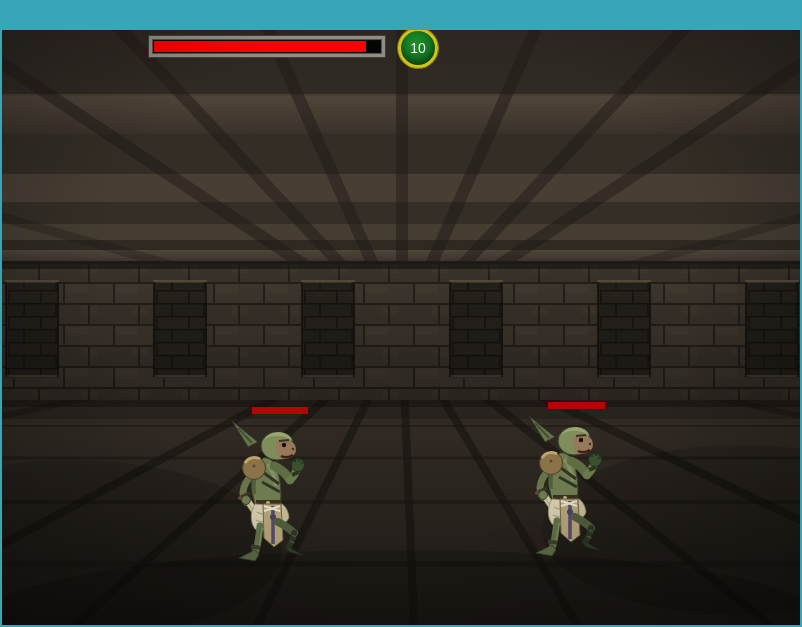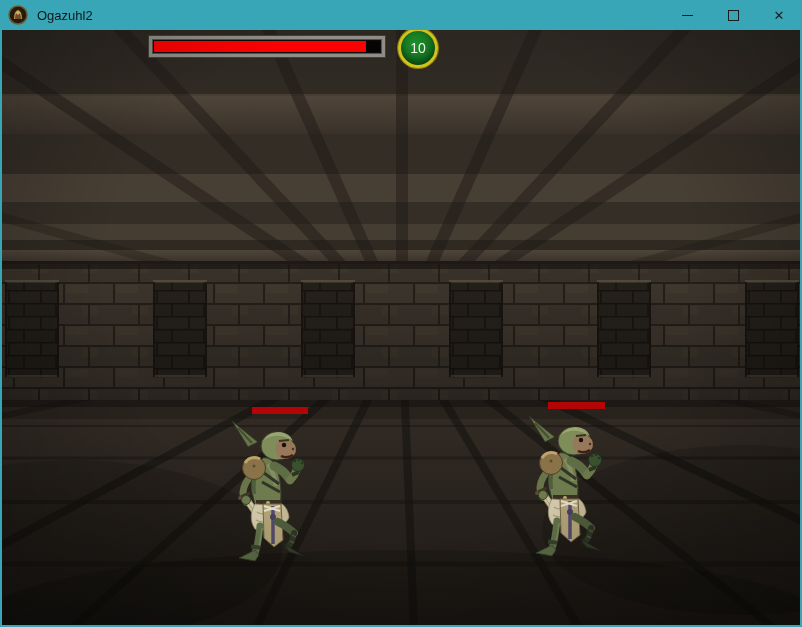--- a/index.html
+++ b/index.html
@@ -46,40 +46,20 @@
   .enemy{position:absolute;}
   .enemy svg{width:100%;height:100%;display:block;}
   .enemy-bar{position:absolute;background:var(--enemy_bar_red,#b30505);}
   .hidden-defs{position:absolute;width:0;height:0;overflow:hidden;}
 </style>
 </head>
 <body>
 
 <div class="window">
 
-  <div class="titlebar">
-    <svg class="win-icon" viewBox="0 0 20 20">
-      <circle cx="10" cy="10" r="9" fill="#241b10" stroke="#6e5a2c" stroke-width="1.5"></circle>
-      <path d="M6,14 Q6,6 10,5 Q14,6 14,14 Z" fill="#c09a4e"></path>
-      <path d="M7,14 Q7,8 10,7 Q13,8 13,14 Z" fill="#6e4f22"></path>
-      <circle cx="10" cy="8" r="1.6" fill="#d8b368"></circle>
-    </svg>
-    <span class="win-title">Ogazuhl2</span>
-    <div class="win-controls">
-      <div class="win-btn">
-        <span class="glyph-min"></span>
-      </div>
-      <div class="win-btn">
-        <span class="glyph-max"></span>
-      </div>
-      <div class="win-btn">
-        <span class="glyph-close">✕</span>
-      </div>
-    </div>
-  </div>
 
   <div class="viewport">
 
     <svg class="scene" width="798" height="595" viewBox="0 0 798 595">
       <defs>
         <linearGradient id="ceilGrad" x1="0" y1="0" x2="0" y2="1">
           <stop offset="0" stop-color="#2c2721"></stop>
             <stop offset="1" stop-color="#3c342b"></stop>
         </linearGradient>
         <linearGradient id="beamGrad" x1="0" y1="0" x2="0" y2="1">

